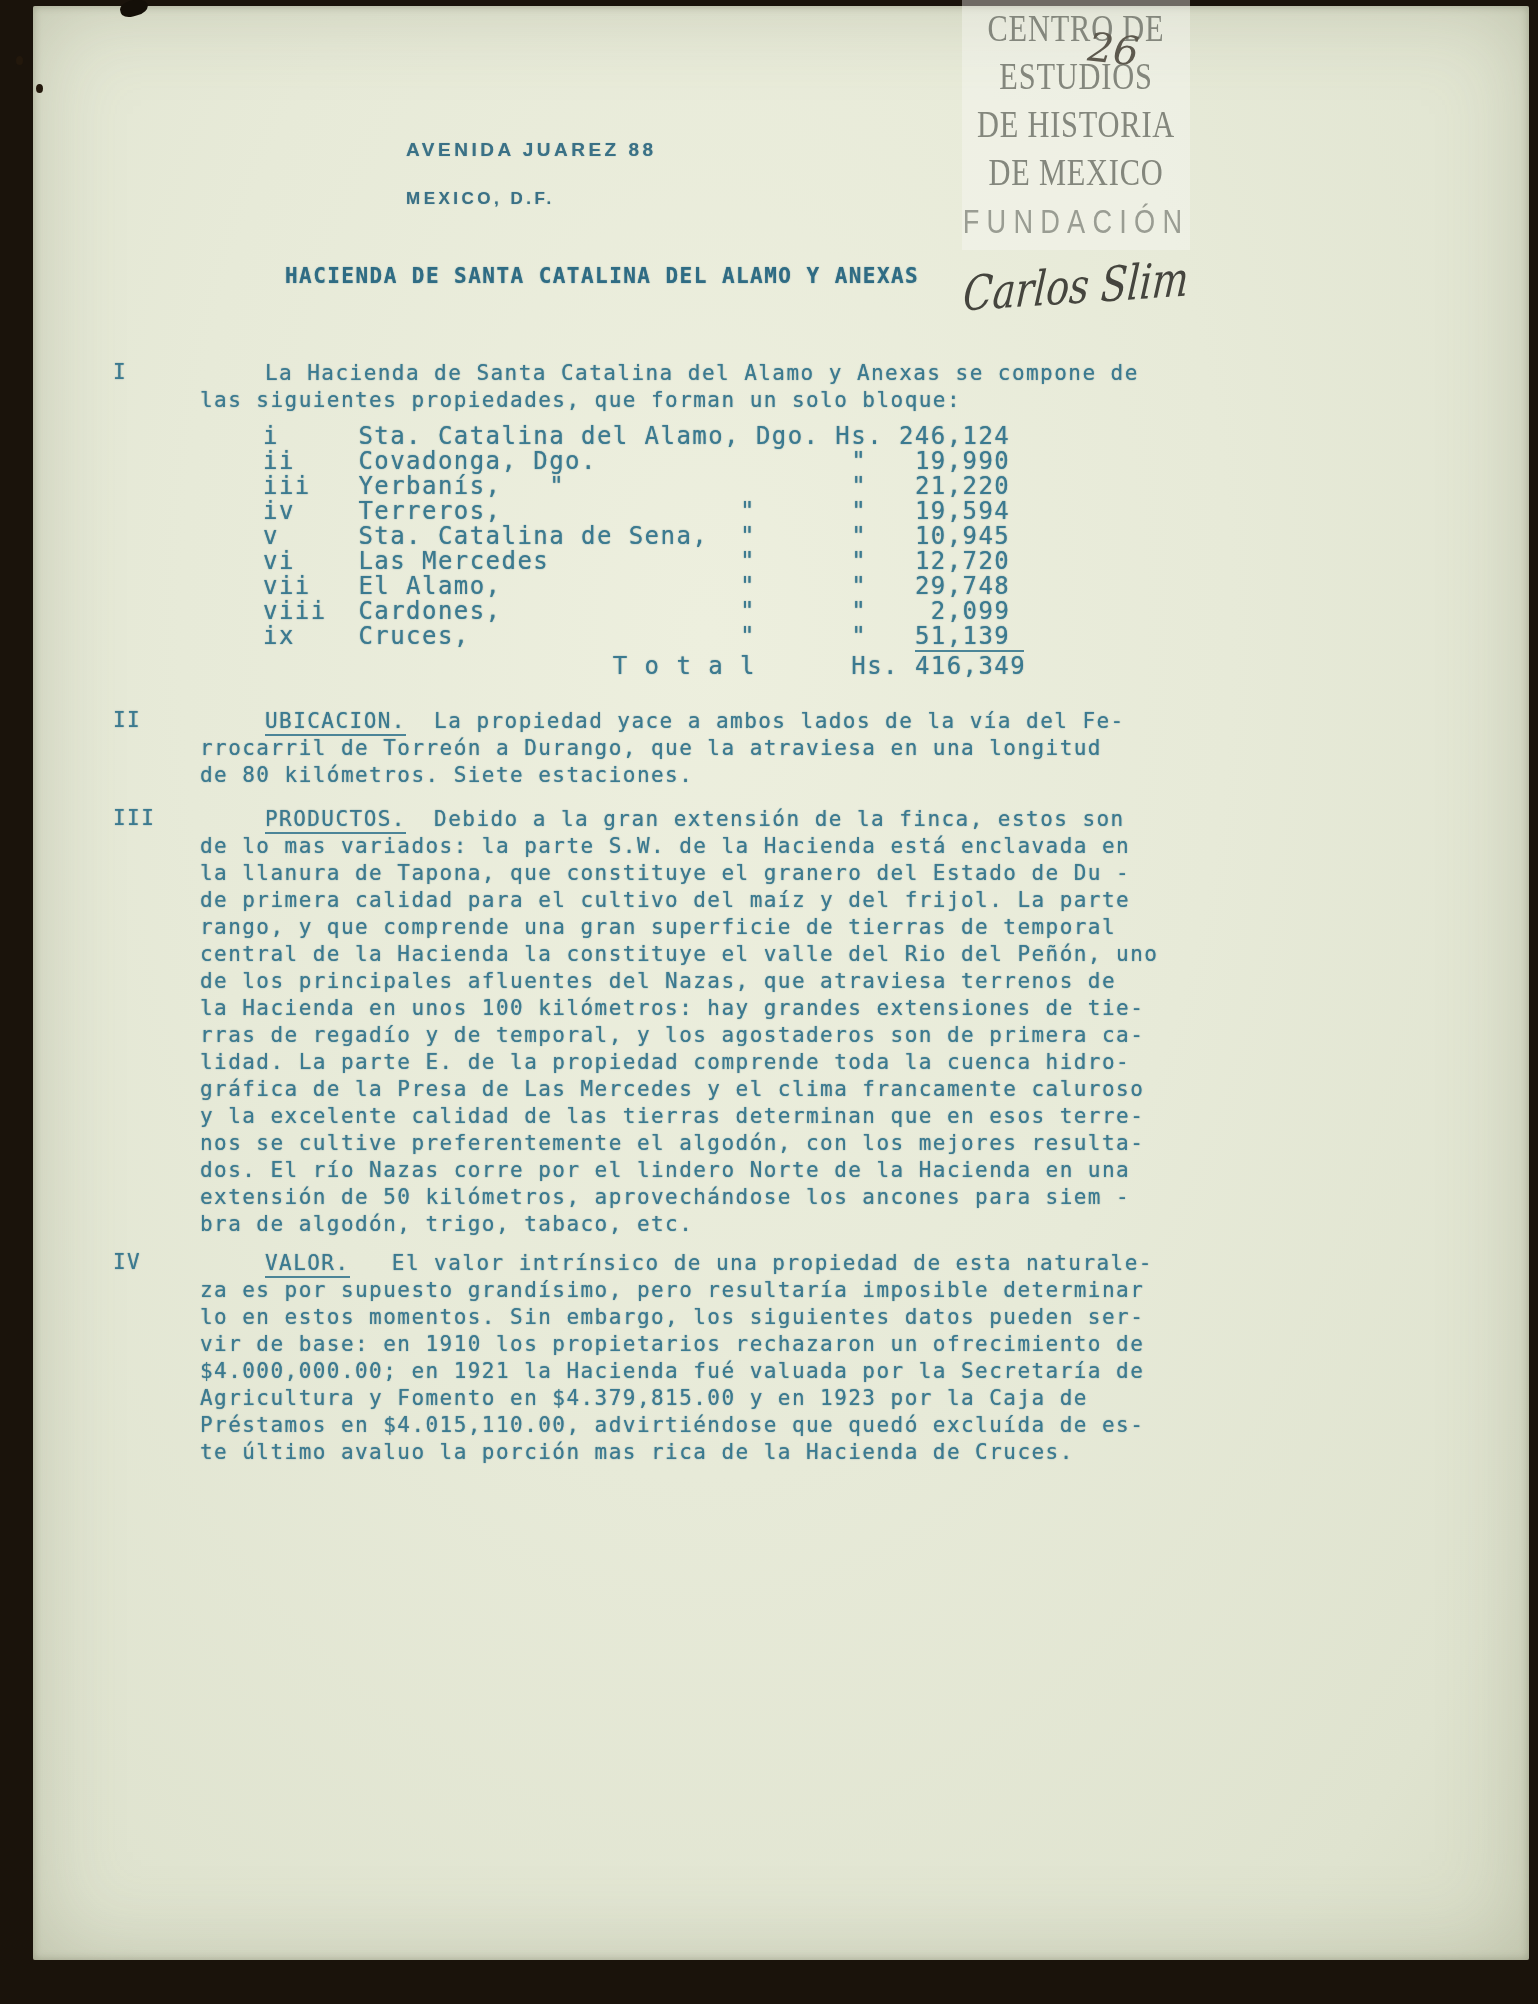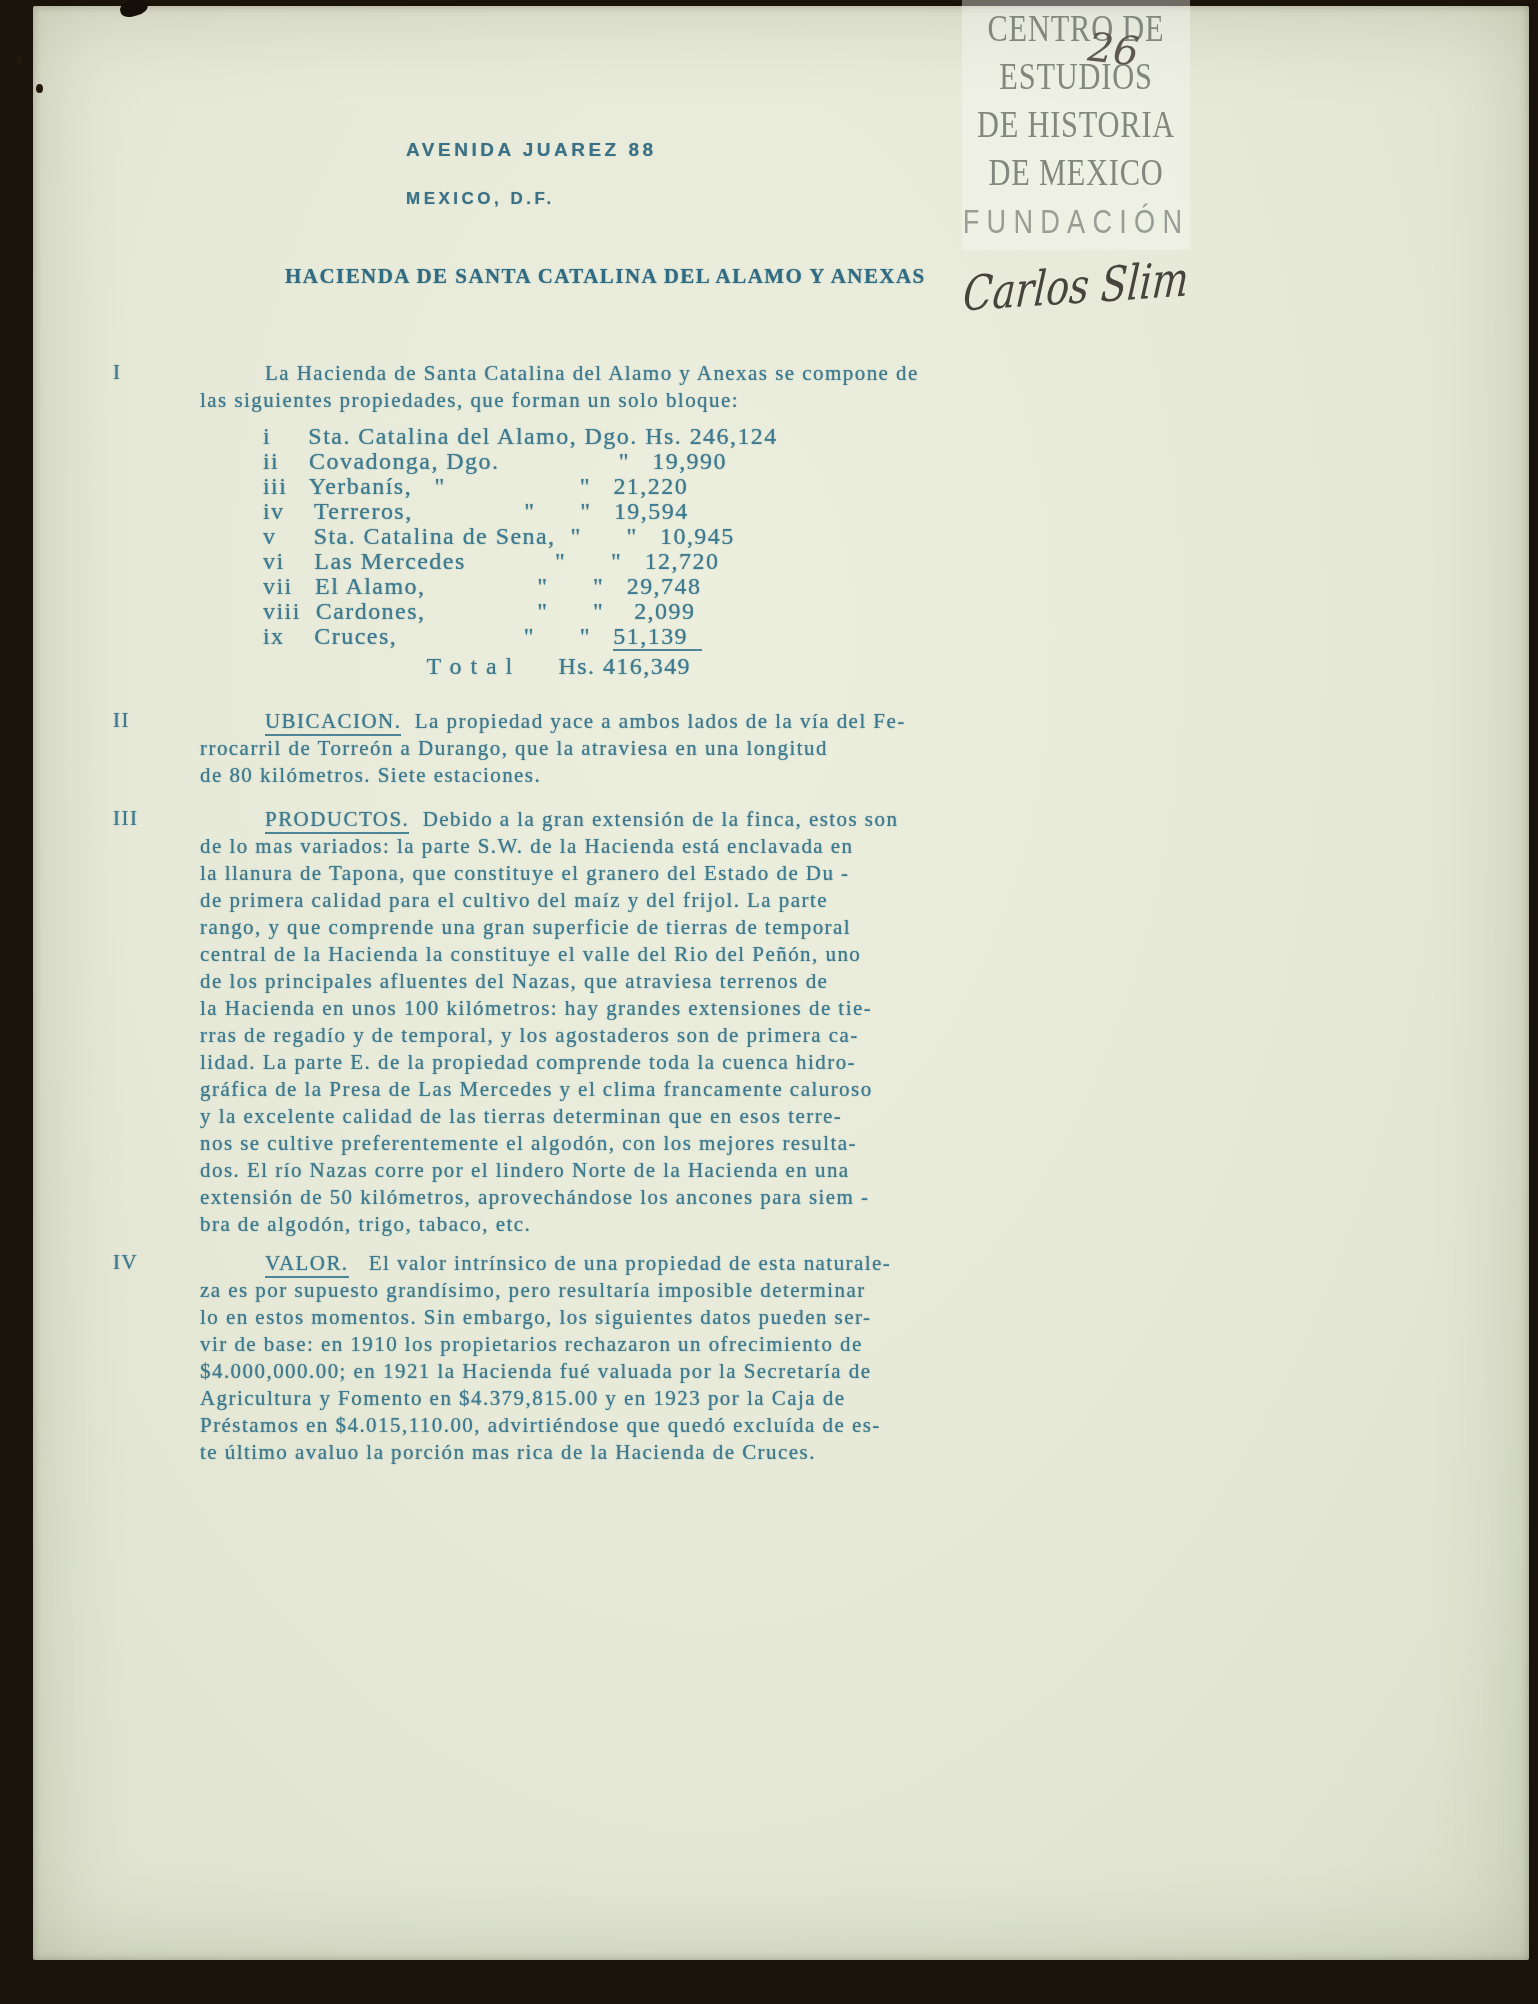--- a/index.html
+++ b/index.html
@@ -7,21 +7,21 @@
         font-family:"DejaVu Sans Mono",monospace;}
   .paper{position:absolute;left:33px;top:6px;right:9px;bottom:44px;
          background:radial-gradient(ellipse at 45% 32%,#edefde 0%,#e7ead8 45%,#dfe3cf 85%,#d8dcc6 100%);
          box-shadow:inset 0 0 90px rgba(108,112,84,.28), inset 0 0 8px rgba(70,70,45,.35);
          border-radius:2px;}
   .blotch{position:absolute;left:120px;top:0px;width:28px;height:16px;background:#140f08;
           border-radius:50% 60% 55% 45%;transform:rotate(-14deg);}
   .speck{position:absolute;width:7px;height:9px;background:#23180c;border-radius:50%;}
 
   
-  .ink{color:#3b7a90;text-shadow:0 0 1px rgba(44,100,122,.6),0 0 2px rgba(44,100,122,.18);font-family:Liberation Serif, serif;}
+  .ink{color:#3b7a90;text-shadow:0 0 1px rgba(44,100,122,.6),0 0 2px rgba(44,100,122,.18);}
   .z{position:absolute;z-index:3;}
 
   
   .letterhead{top:138px;left:406px;width:400px;text-align:left;
               font-family:"Liberation Sans",sans-serif;font-weight:bold;color:#3a7186;
               text-shadow:0 0 1px rgba(46,96,115,.5);}
   .lh-address{font-size:19px;letter-spacing:3.5px;line-height:23px;}
   .lh-city{font-size:17px;letter-spacing:3.5px;line-height:21px;margin-top:27px;}
 
   

